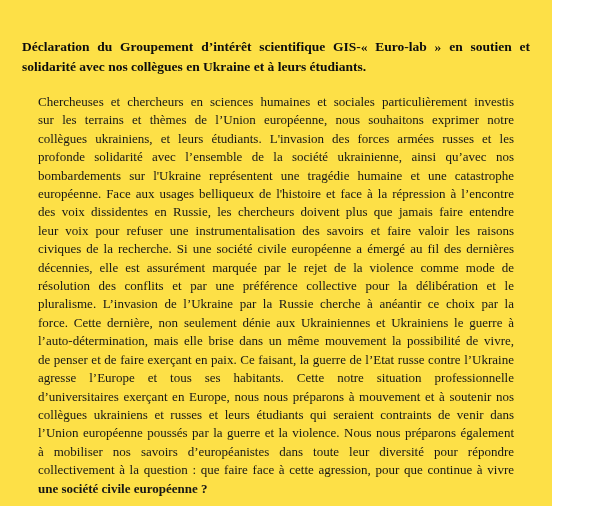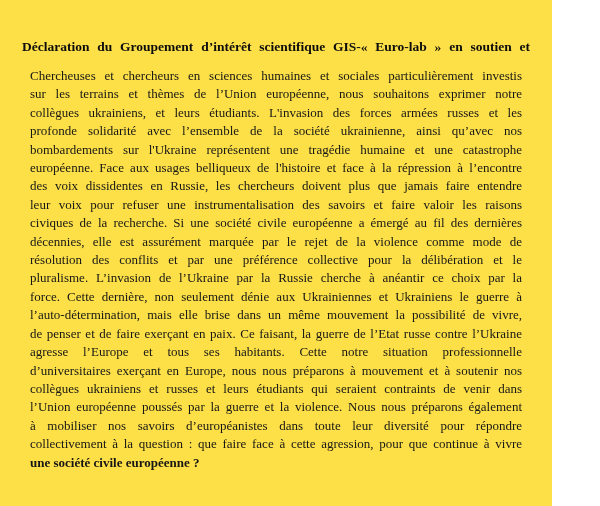--- a/index.html
+++ b/index.html
@@ -20,21 +20,21 @@
     font-family: "Liberation Serif", serif;
     font-weight: 700;
     font-size: 13.5px;
     line-height: 20px;
     color: #0d0d0d;
   }
   .title-line.fill {
     text-align: justify;
     text-align-last: justify;
   }
-  .doc-body { margin: 8px; }
+  .doc-body { margin: 16px; }
   .body-line {
     font-family: "Liberation Serif", serif;
     font-size: 13px;
     line-height: 18.4px;
     color: #161616;
     text-align: justify;
     text-align-last: justify;
   }
   .body-line.last {
     text-align: left;
@@ -43,20 +43,21 @@
   }
 </style>
 </head>
 <body>
 
 <div class="page">
   <div class="content">
 
     <div class="doc-title">
       <div class="title-line fill">Déclaration du Groupement d’intérêt scientifique GIS-« Euro-lab » en soutien et</div>
+      <div class="title-line">solidarité avec nos collègues en Ukraine et à leurs étudiants.</div>
     </div>
 
     <div class="doc-body">
       <div class="body-line">Chercheuses et chercheurs en sciences humaines et sociales particulièrement investis</div>
       <div class="body-line">sur les terrains et thèmes de l’Union européenne, nous souhaitons exprimer notre</div>
       <div class="body-line">collègues ukrainiens, et leurs étudiants. L'invasion des forces armées russes et les</div>
       <div class="body-line">profonde solidarité avec l’ensemble de la société ukrainienne, ainsi qu’avec nos</div>
       <div class="body-line">bombardements sur l'Ukraine représentent une tragédie humaine et une catastrophe</div>
       <div class="body-line">européenne. Face aux usages belliqueux de l'histoire et face à la répression à l’encontre</div>
       <div class="body-line">des voix dissidentes en Russie, les chercheurs doivent plus que jamais faire entendre</div>

